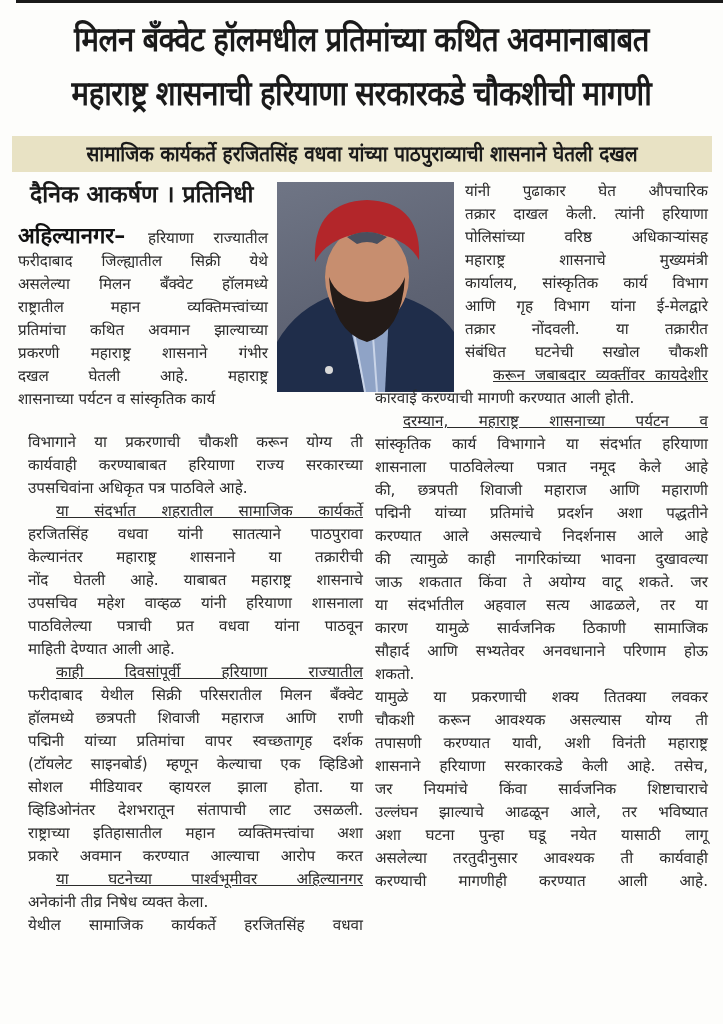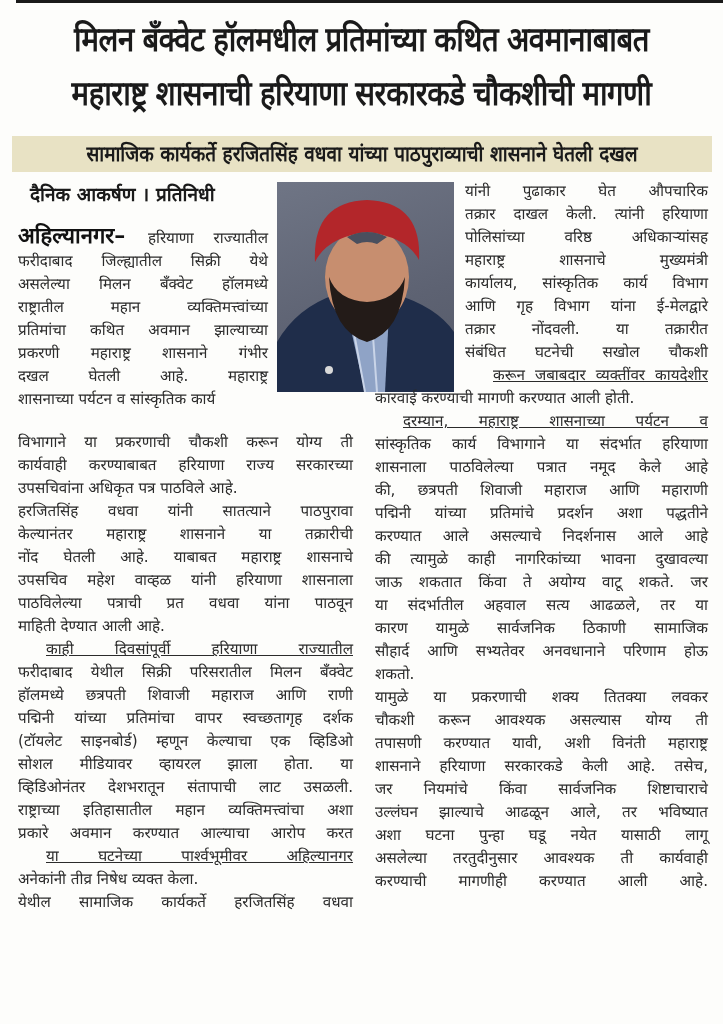--- a/index.html
+++ b/index.html
@@ -18,21 +18,21 @@
     position:absolute; left:12px; top:136px; width:700px; height:36px;
     background:#e8e2c4;
   }
   .subtitle {
     position:absolute; left:12px; top:136px; width:700px; height:36px;
     text-align:center; font-weight:bold; font-size:21px; line-height:36px; color:#1a1a1a;
     transform:scaleX(0.9); transform-origin:center; white-space:nowrap;
   }
   .byline {
     position:absolute; left:30px; top:180px; width:245px;
-    font-weight:bold; font-size:19px; line-height:28px; color:#1a1a1a; white-space:nowrap;
+    font-weight:bold; font-size:23px; line-height:28px; color:#1a1a1a; white-space:nowrap;
   }
   .col { position:absolute; font-size:15.2px; line-height:23px; color:#2b2b2b; text-align:justify; }
   .line { display:block; white-space:nowrap; text-align-last:justify; text-align:justify; }
   .line.last { text-align-last:left; }
   .indent { padding-left:28px;text-decoration:underline; }
   .dateline { font-weight:bold; color:#111; font-size:22px; }
   .photo {
     position:absolute; left:277px; top:182px; width:177px; height:210px;
     background:linear-gradient(160deg,#6f7585 0%,#5d6272 60%,#555a68 100%); overflow:hidden;
   }
@@ -56,24 +56,25 @@
     <span class="line"><span class="dateline">अहिल्यानगर– </span>हरियाणा राज्यातील</span>
     <span class="line">फरीदाबाद जिल्ह्यातील सिक्री येथे</span>
     <span class="line">असलेल्या मिलन बँक्वेट हॉलमध्ये</span>
     <span class="line">राष्ट्रातील महान व्यक्तिमत्त्वांच्या</span>
     <span class="line">प्रतिमांचा कथित अवमान झाल्याच्या</span>
     <span class="line">प्रकरणी महाराष्ट्र शासनाने गंभीर</span>
     <span class="line">दखल घेतली आहे. महाराष्ट्र</span>
     <span class="line last">शासनाच्या पर्यटन व सांस्कृतिक कार्य</span>
   </div>
 
-<div class="col" id="c1w" style="left:18px; top:431px; width:335px;">
+<div class="col" id="c1w" style="left:28px; top:431px; width:335px;">
     <span class="line">विभागाने या प्रकरणाची चौकशी करून योग्य ती</span>
     <span class="line">कार्यवाही करण्याबाबत हरियाणा राज्य सरकारच्या</span>
     <span class="line last">उपसचिवांना अधिकृत पत्र पाठविले आहे.</span>
+    <span class="line indent">या संदर्भात शहरातील सामाजिक कार्यकर्ते</span>
     <span class="line">हरजितसिंह वधवा यांनी सातत्याने पाठपुरावा</span>
     <span class="line">केल्यानंतर महाराष्ट्र शासनाने या तक्रारीची</span>
     <span class="line">नोंद घेतली आहे. याबाबत महाराष्ट्र शासनाचे</span>
     <span class="line">उपसचिव महेश वाव्हळ यांनी हरियाणा शासनाला</span>
     <span class="line">पाठविलेल्या पत्राची प्रत वधवा यांना पाठवून</span>
     <span class="line last">माहिती देण्यात आली आहे.</span>
     <span class="line indent">काही दिवसांपूर्वी हरियाणा राज्यातील</span>
     <span class="line">फरीदाबाद येथील सिक्री परिसरातील मिलन बँक्वेट</span>
     <span class="line">हॉलमध्ये छत्रपती शिवाजी महाराज आणि राणी</span>
     <span class="line">पद्मिनी यांच्या प्रतिमांचा वापर स्वच्छतागृह दर्शक</span>

